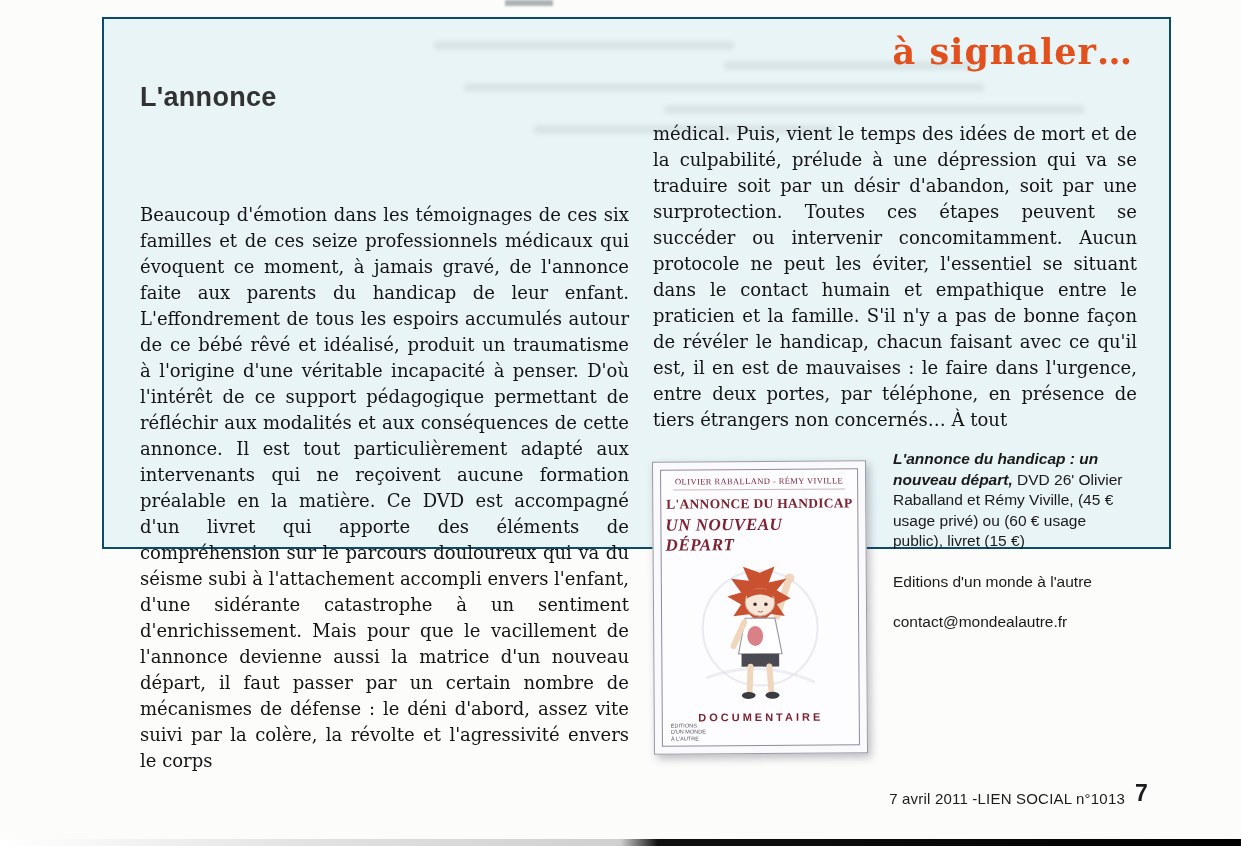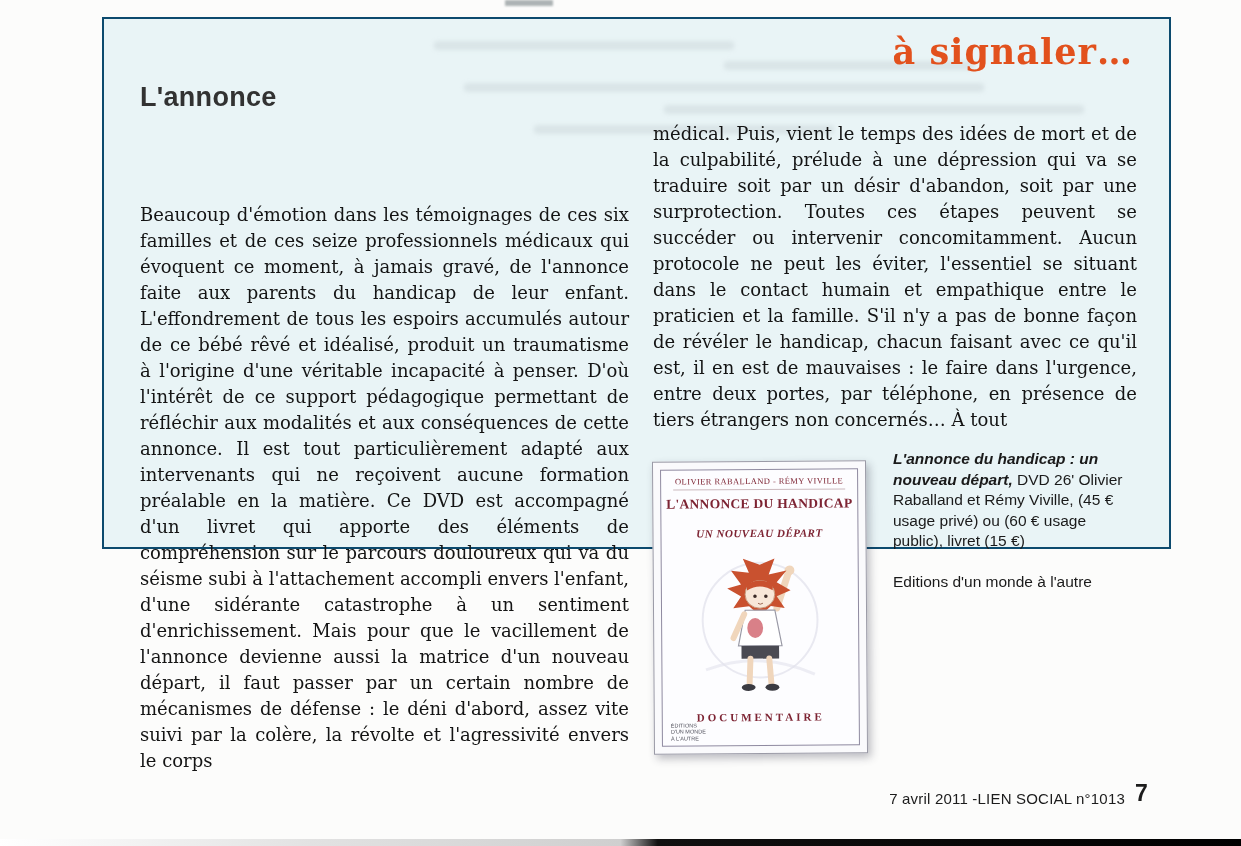--- a/index.html
+++ b/index.html
@@ -94,35 +94,35 @@
     font-size: 13.5px;
     color: #7d2433;
     margin-top: 6px;
     letter-spacing: 0.3px;
     white-space: nowrap;
   }
   .dvd-subtitle {
     font-family: "Liberation Serif", serif;
     font-style: italic;
     font-weight: bold;
-    font-size: 11px;
-    color: #7d2433;
-    margin-top: 15px;
+    font-size: 17px;
+    color: #7d2433;
+    margin-top: 3px;
     letter-spacing: 0.5px;
   }
   .dvd-art {
     flex: 1;
     width: 100%;
     display: flex;
     align-items: center;
     justify-content: center;
     overflow: hidden;
   }
   .dvd-genre {
-    font-family: Liberation Serif, serif;
+    font-family: Liberation Sans, sans-serif;
     font-weight: bold;
     font-size: 11px;
     letter-spacing: 3px;
     color: #7d2433;
     margin-bottom: 18px;
   }
   .dvd-pub {
     position: absolute;
     left: 8px; bottom: 4px;
     font-family: "Liberation Sans", sans-serif;
@@ -245,20 +245,21 @@
               <div>D'UN MONDE</div>
               <div>À L'AUTRE</div>
             </div>
           </div>
         </div>
 
 
         <div class="caption">
           <span class="cap-lead">L'annonce du handicap : un nouveau départ,</span><span class="cap-rest"> DVD 26' Olivier Raballand et Rémy Viville, (45 € usage privé) ou (60 € usage public), livret (15 €)</span>
           <div class="cap-line">Editions d'un monde à l'autre</div>
+          <div class="cap-line">contact@mondealautre.fr</div>
         </div>
 
       </div>
     </div>
   </div>
 
   <div class="footer">
     <span>7 avril 2011 - </span>
       <span class="mag">LIEN SOCIAL n°1013</span>
     <span class="pgnum">7</span>

